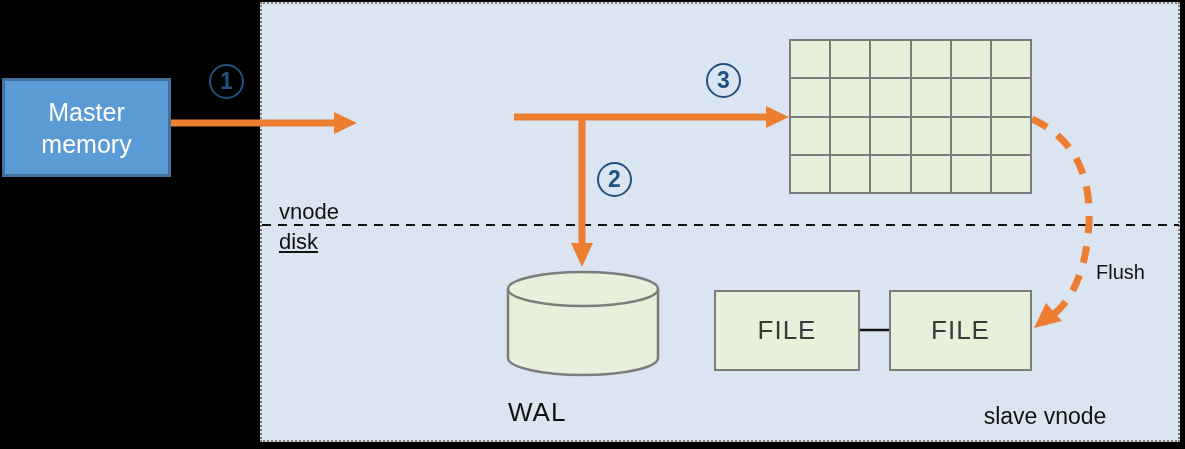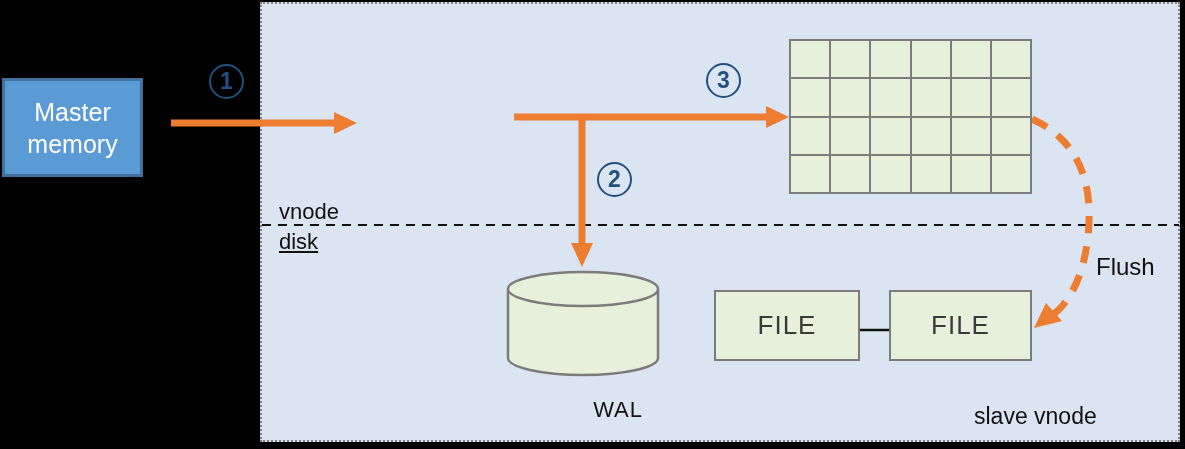--- a/index.html
+++ b/index.html
@@ -28,63 +28,63 @@
   }
   .overlay{position:absolute;left:0;top:0;width:1185px;height:449px;}
   .oline{stroke:var(--arrow-orange);stroke-width:7;fill:none;}
   .odash{stroke:var(--arrow-orange);stroke-width:7;fill:none;stroke-dasharray:17 13;}
   .ohead{fill:var(--arrow-orange);stroke:none;}
   .divider{stroke:var(--text-black);stroke-width:2;stroke-dasharray:9 7;}
   .connector{stroke:var(--text-black);stroke-width:2.5;}
   .green-shape{fill:var(--shape-green);stroke:var(--shape-border);stroke-width:2.5;}
 
   .master-box{
-    position:absolute;left:2px;top:78px;width:141px;height:99px;
+    position:absolute;left:2px;top:78px;width:169px;height:99px;
     background:var(--master-fill);border:3px solid var(--master-border);
     display:flex;flex-direction:column;align-items:center;justify-content:center;
     color:#ffffff;font-size:25px;line-height:32px;
   }
   .write-node{
     position:absolute;left:355px;top:48px;width:164px;height:142px;
     background:var(--shape-green);border:2.5px solid var(--shape-border);
     border-radius:50%;
     display:flex;align-items:center;justify-content:center;
     color:var(--text-dark);font-size:29px;
   }
   .memtable{
     position:absolute;left:789px;top:39px;width:243px;height:155px;
     background:var(--shape-border);border:2px solid var(--shape-border);
     display:grid;gap:2px;
   }
   .memtable .cell{background:var(--shape-green);}
   .file-box{
-    position:absolute;top:290px;height:71px;
+    position:absolute;top:290px;height:81px;
     background:var(--shape-green);border:2.5px solid var(--shape-border);
     display:flex;align-items:center;justify-content:center;
     color:var(--text-dark);font-size:26px;letter-spacing:1px;
   }
   .file-box.f1{left:714px;width:146px;}
   .file-box.f2{left:889px;width:143px;}
 
   .badge{
     position:absolute;width:35px;height:35px;border-radius:50%;
     border:2.5px solid var(--badge-blue);color:var(--badge-blue);
     display:flex;align-items:center;justify-content:center;
     font-size:23px;font-weight:600;
   }
   .badge.b1{left:209px;top:64px;}
   .badge.b2{left:597px;top:162px;}
   .badge.b3{left:706px;top:63px;}
 
   .lbl{position:absolute;color:var(--text-black);white-space:nowrap;}
   .lbl-memory{left:279px;top:199px;font-size:22px;}
   .lbl-disk{left:279px;top:229px;font-size:22px;text-decoration:underline;}
-  .lbl-wal{left:543px;top:397px;width:100px;text-align:right;font-size:22px;letter-spacing:1px;}
-  .lbl-flush{left:1096px;top:253px;font-size:24px;}
-  .lbl-slave{left:974px;top:403px;width:142px;text-align:left;font-size:23px;}
+  .lbl-wal{left:508px;top:397px;width:100px;text-align:left;font-size:26px;letter-spacing:1px;}
+  .lbl-flush{left:1096px;top:261px;font-size:20px;}
+  .lbl-slave{left:974px;top:403px;width:142px;text-align:center;font-size:23px;}
 </style>
 </head>
 <body>
 
 <div class="stage">
 
   <div class="region"></div>
 
   <svg class="overlay" viewBox="0 0 1185 449">
     <g>

